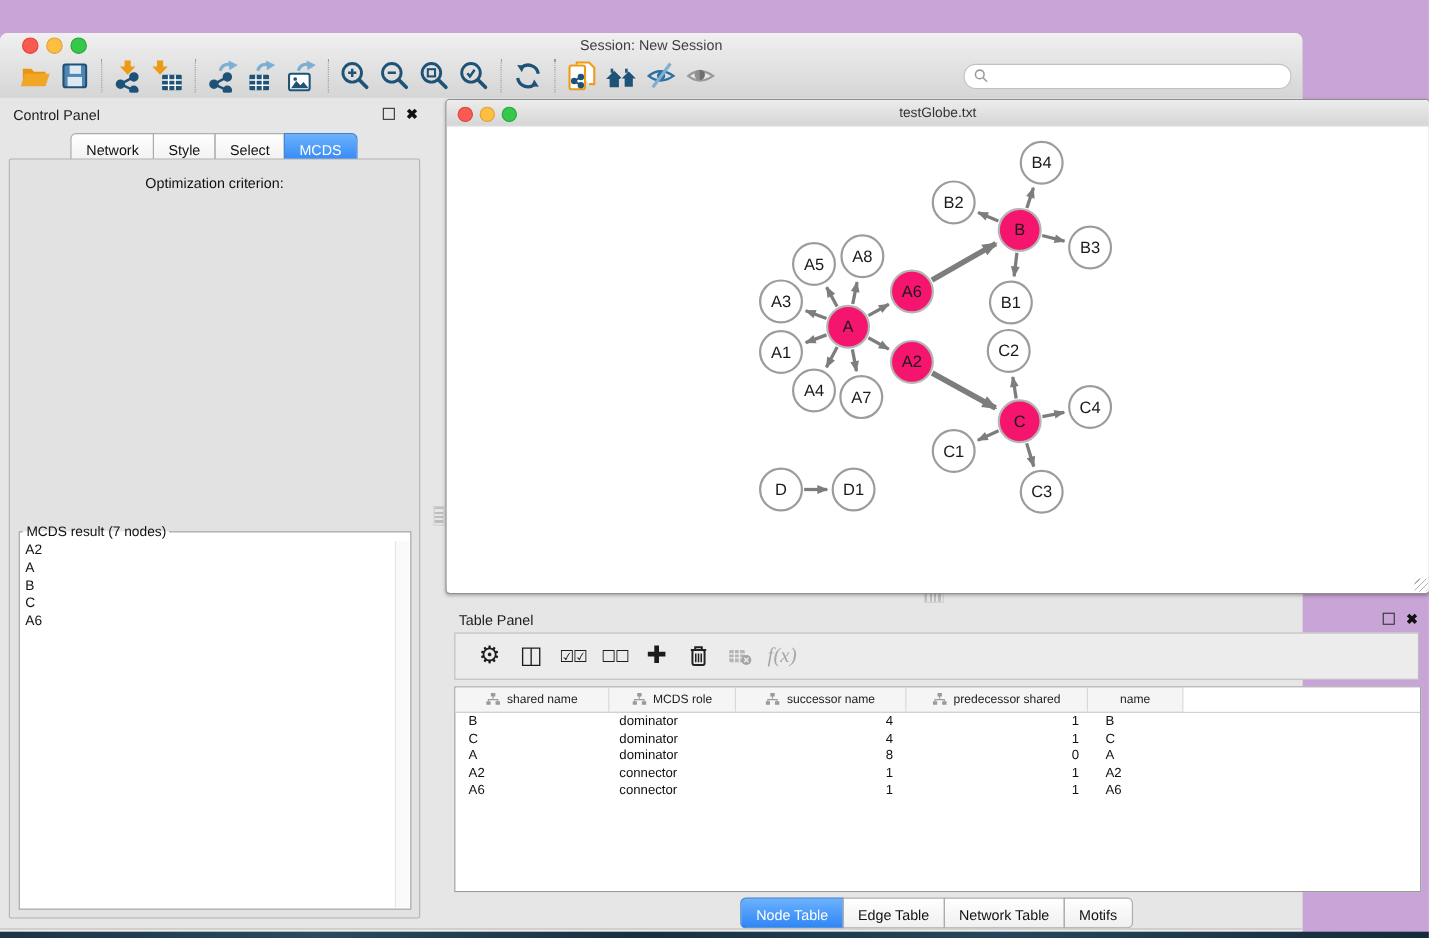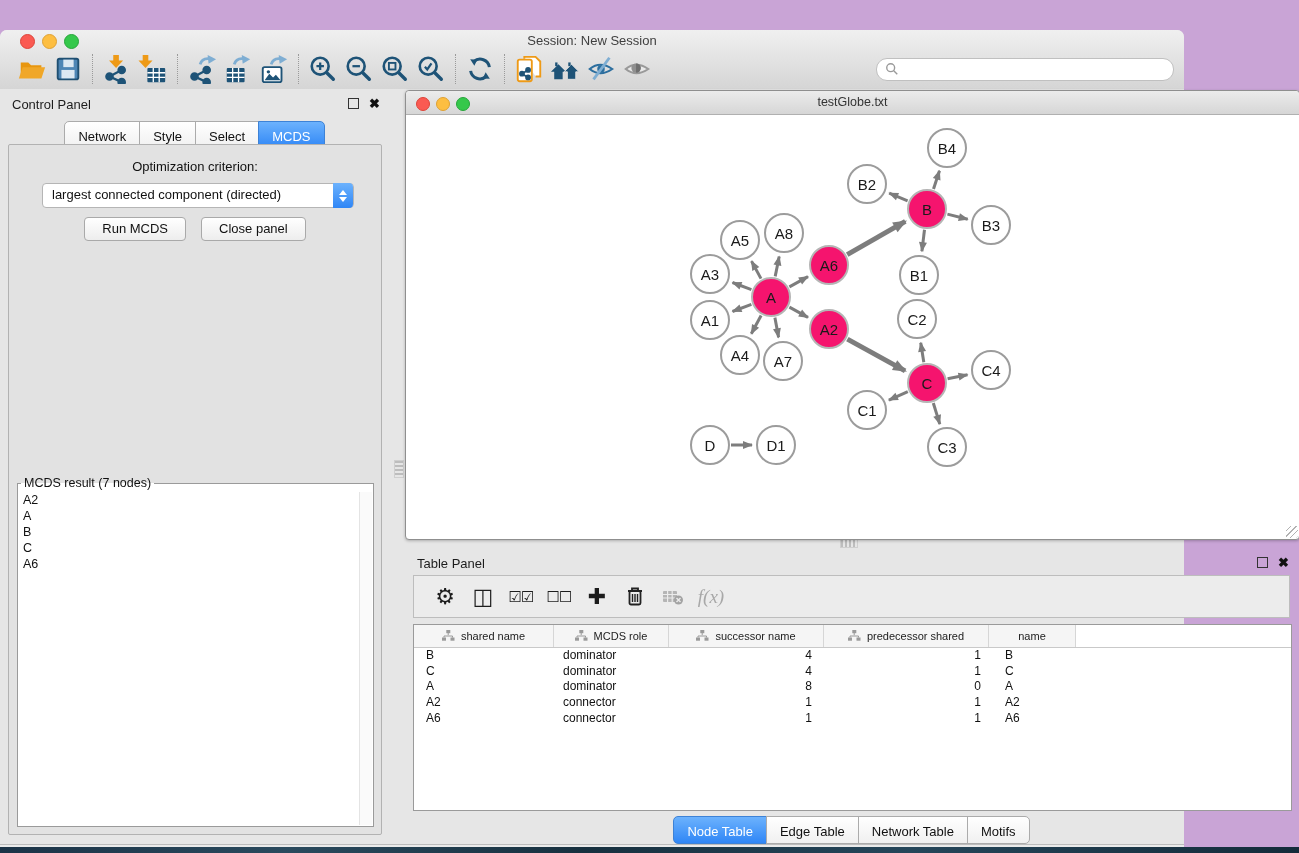--- a/index.html
+++ b/index.html
@@ -270,31 +270,20 @@
         <span class="ic-close">✖</span>
       </div>
       <div class="ctabs" id="control-tabs">
           <div class="ctab">Network</div>
           <div class="ctab">Style</div>
           <div class="ctab">Select</div>
           <div class="ctab active">MCDS</div>
         </div>
       <div class="cbox">
         <div class="opt-label">Optimization criterion:</div>
-        <div class="dropdown">
-          <span class="val">largest connected component (directed)</span>
-          <span class="step">
-              <span class="tri-up"></span>
-              <span class="tri-dn"></span>
-            </span>
-        </div>
-        <div class="btnrow">
-          <button class="pushbtn">Run MCDS</button>
-          <button class="pushbtn">Close panel</button>
-        </div>
         <fieldset class="resultfs">
           <legend>MCDS result (7 nodes)</legend>
           <div class="resultlist" id="result-list">
               <div class="item">A2</div>
               <div class="item">A</div>
               <div class="item">B</div>
               <div class="item">C</div>
               <div class="item">A6</div>
             </div>
           <div class="scrolltrack"></div>

